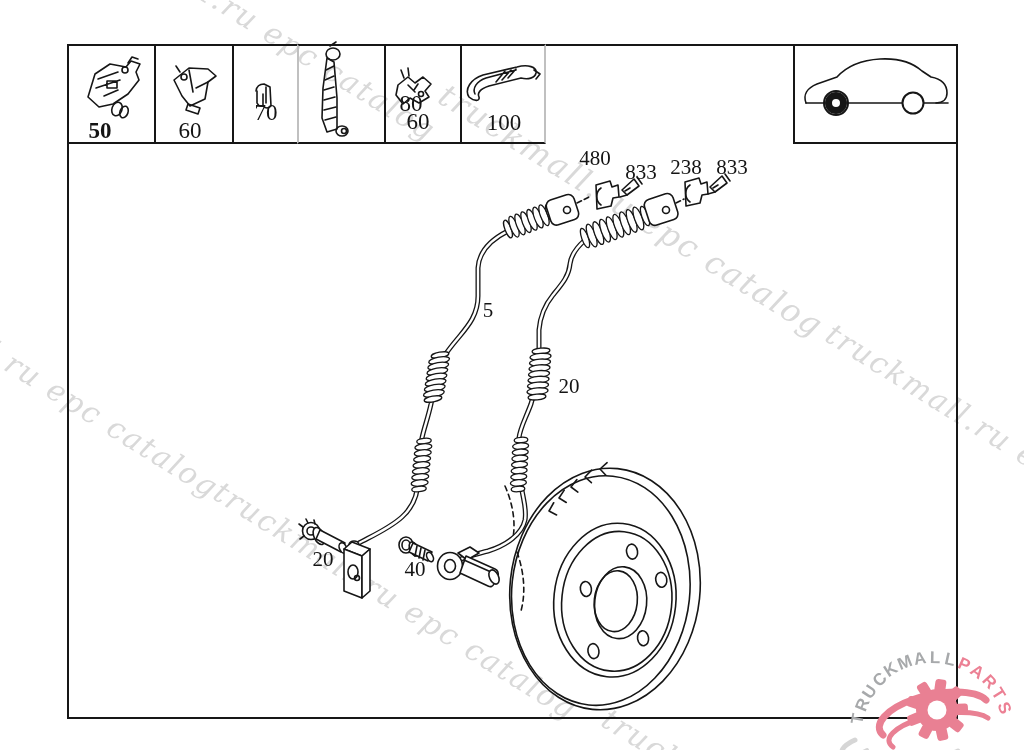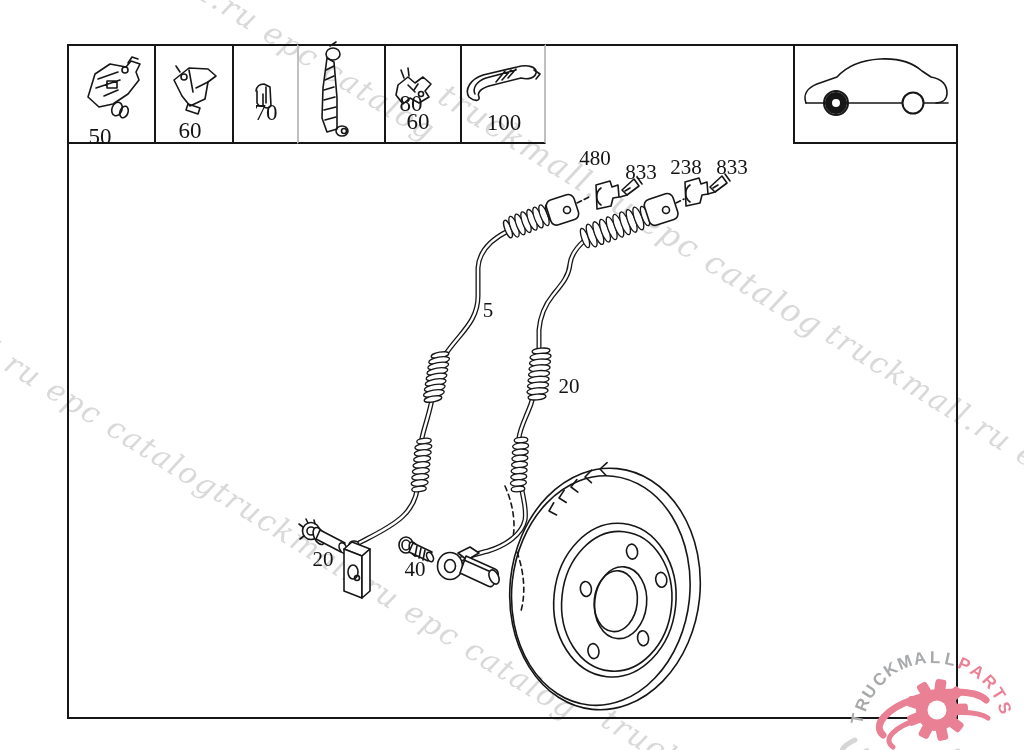--- a/index.html
+++ b/index.html
@@ -276,21 +276,21 @@
 
   <div class="box cell" style="left:67px;top:44px;width:87px;height:100px;"></div>
   <div class="box cell" style="left:154px;top:44px;width:78px;height:100px;"></div>
   <div class="box cell" style="left:232px;top:44px;width:65px;height:100px;"></div>
   <div class="box cell grayL" style="left:297px;top:44px;width:87px;height:100px;"></div>
   <div class="box cell" style="left:384px;top:44px;width:76px;height:100px;"></div>
   <div class="box cell last grayR" style="left:460px;top:44px;width:86px;height:100px;"></div>
 
   <div class="box" style="left:793px;top:44px;width:165px;height:100px;"></div>
 
-  <div class="lbl cellnum" style="left:85px;top:125px;width:30px;">50</div>
+  <div class="lbl cellnum" style="left:85px;top:119px;width:30px;font-weight:bold;">50</div>
   <div class="lbl cellnum" style="left:175px;top:119px;width:30px;">60</div>
   <div class="lbl cellnum" style="left:251px;top:101px;width:30px;">70</div>
   <div class="lbl cellnum" style="left:356px;top:92px;width:30px;margin-left:40px;">80</div>
   <div class="lbl cellnum" style="left:403px;top:110px;width:30px;">60</div>
   <div class="lbl cellnum" style="left:484px;top:111px;width:40px;">100</div>
 
   <div class="lbl" style="left:572px;top:148px;width:46px;">480</div>
   <div class="lbl" style="left:618px;top:162px;width:46px;">833</div>
   <div class="lbl" style="left:663px;top:157px;width:46px;">238</div>
   <div class="lbl" style="left:709px;top:157px;width:46px;">833</div>

